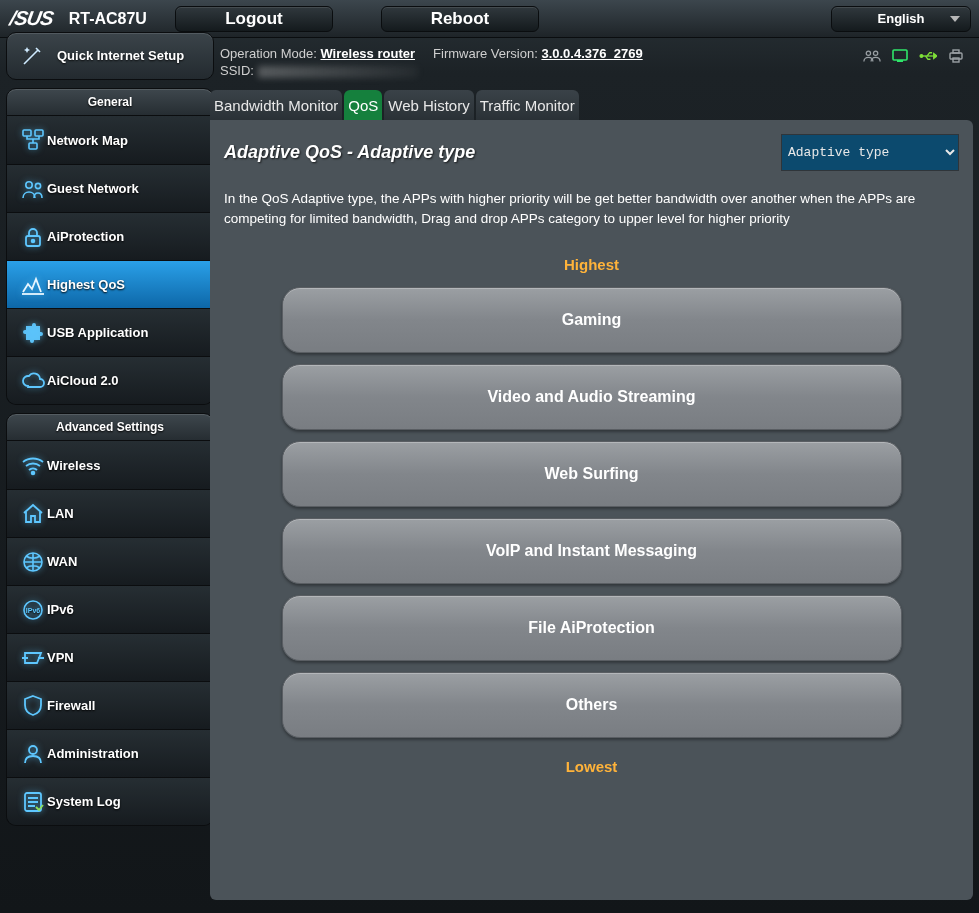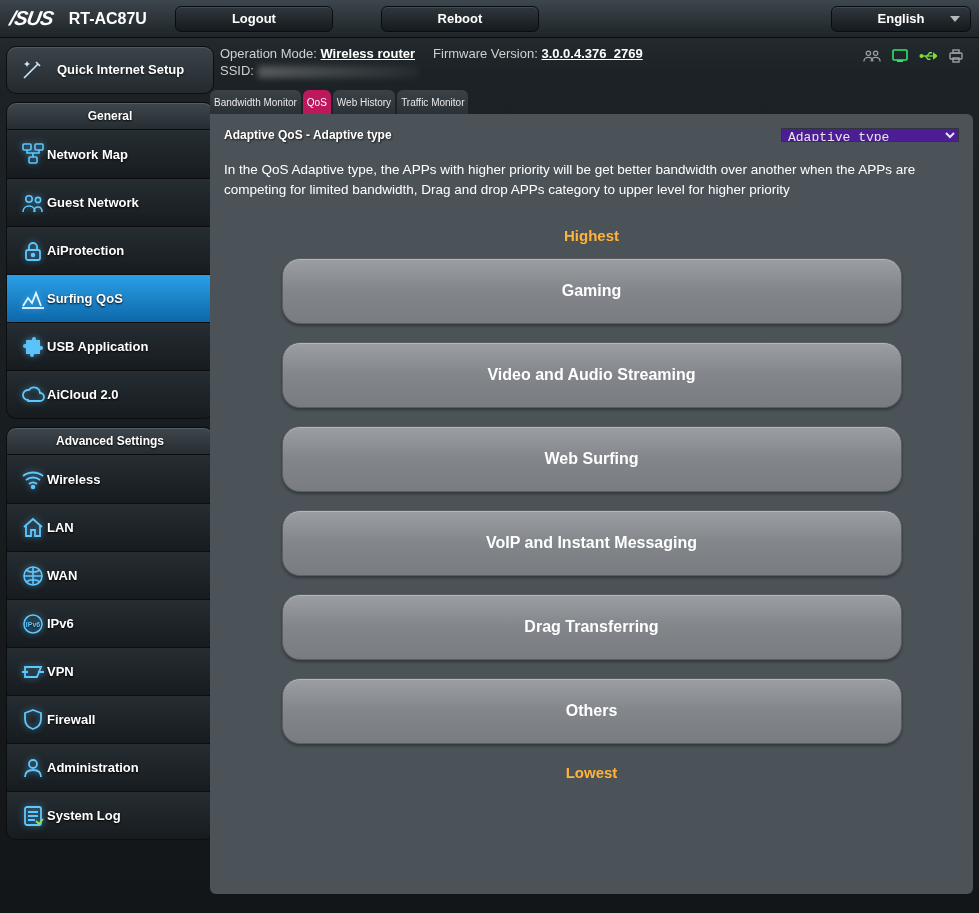--- a/index.html
+++ b/index.html
@@ -42,21 +42,21 @@
   }
   .top-btn {
     width: 158px;
     height: 26px;
     background: linear-gradient(180deg,#30383d 0%, #141a1d 100%);
     border: 1px solid #0a0d0f;
     border-radius: 6px;
     color: #fff;
     text-align: center;
     line-height: 24px;
-    font-size: 13px;
+    font-size: 17px;
     font-weight: bold;
     cursor: pointer;
     box-shadow: inset 0 1px 0 rgba(255,255,255,0.1);
   }
   .top-btn.reboot { margin-left: 40px; }
   .top-spacer { flex: 1; }
   .lang-btn {
     width: 140px;
     height: 26px;
     background: linear-gradient(180deg,#30383d 0%, #141a1d 100%);
@@ -106,21 +106,21 @@
     width: 160px; height: 12px;
     background: linear-gradient(90deg, rgba(200,200,200,0.35), rgba(200,200,200,0.05));
     filter: blur(3px);
     border-radius:2px;
     vertical-align:middle;
   }
 
   
   .leftnav {
     position: absolute;
-    top: 46px;
+    top: 32px;
     left: 6px;
     width: 208px;
     display: flex;
     flex-direction: column;
     gap: 8px;
   }
   .big-tile {
     background: linear-gradient(180deg,#3b444a 0%, #232a2f 100%);
     border: 1px solid #0b0d0f;
     border-radius: 10px;
@@ -203,50 +203,51 @@
   }
   .tabs {
     display:flex;
     gap:2px;
   }
   .tab {
     padding: 7px 4px 6px;
     color:#e8e8e8;
     background: linear-gradient(180deg,#3a4248 0%, #2a3136 100%);
     border-radius: 6px 6px 0 0;
-    font-size:10px;
+    font-size:15px;
     cursor:pointer;
   }
   .tab.active {
-    background: #be185d;
+    background: #15803d;
     color:#fff;
   }
   .panel {
     background:#4b5359;
     border-radius:0 6px 6px 6px;
     padding: 14px 14px 20px;
     min-height: 780px;
   }
   .panel-headrow {
     display:flex;
     justify-content:space-between;
     align-items:center;
     margin-bottom: 18px;
   }
   .panel-title {
     color:#fff;
     font-weight:bold;
-    font-size:12px;
+    font-size:18px;
+    font-style: italic;
     text-shadow: 1px 1px 2px rgba(0,0,0,0.7);
     text-align: center;
   }
   .type-select {
     width: 178px;
-    height: 14px;
-    background:#4c1d95;
+    height: 37px;
+    background:#0c4a6e;
     color:#e8e8e8;
     border:1px solid #2f353a;
     font-family: "Courier New", monospace;
     font-size:13px;
     padding:0 2px;
   }
   .panel-desc {
     color:#fff;
     font-size:13.5px;
     line-height:1.5;
@@ -255,21 +256,21 @@
   .prio-label {
     text-align:center;
     color:#ffb33a;
     font-weight:bold;
     font-size:15px;
     margin: 8px 0 14px;
   }
   .cat-list {
     display:flex;
     flex-direction:column;
-    gap:18px;
+    gap:11px;
     align-items:center;
     padding: 0 20px;
   }
   .cat-pill {
     width: 620px;
     height: 66px;
     background: linear-gradient(180deg,#9b9fa3 0%, #82868b 50%, #797d82 100%);
     border:1px solid #5a5e63;
     border-radius:18px;
     display:flex;
@@ -422,21 +423,21 @@
       </div>
       <div class="nav-item active">
         <span class="nav-icon">
           <svg width="26" height="26" viewBox="0 0 26 26">
               <g fill="none" stroke="#e8f6ff" stroke-width="1.8">
                 <path d="M3 20l5-8 4 5 4-10 5 13"></path>
                 <path d="M2 22h22"></path>
               </g>
             </svg>
         </span>
-        <span>Surfing QoS</span>
+        <span>Highest QoS</span>
       </div>
       <div class="nav-item">
         <span class="nav-icon">
           <svg width="26" height="26" viewBox="0 0 26 26">
               <path fill="#5ec7ff" d="M6 6h6v-1a2 2 0 1 1 4 0v1h4v6h1a2 2 0 1 1 0 4h-1v4h-6v1a2 2 0 1 1-4 0v-1H6v-6H5a2 2 0 1 1 0-4h1z" opacity="0.95"></path>
             </svg>
         </span>
         <span>USB Application</span>
       </div>
       <div class="nav-item">
@@ -562,20 +563,20 @@
     </div>
     <div class="panel-desc">In the QoS Adaptive type, the APPs with higher priority will be get better bandwidth over another when the APPs are competing for limited bandwidth, Drag and drop APPs category to upper level for higher priority</div>
 
     <div class="prio-label">Highest</div>
 
     <div class="cat-list">
       <div class="cat-pill">Gaming</div>
       <div class="cat-pill">Video and Audio Streaming</div>
       <div class="cat-pill">Web Surfing</div>
       <div class="cat-pill">VoIP and Instant Messaging</div>
-      <div class="cat-pill">Drag Transferring</div>
+      <div class="cat-pill">File AiProtection</div>
       <div class="cat-pill">Others</div>
     </div>
 
     <div class="prio-label" style="margin-top:20px">Lowest</div>
 
   </div>
 </div>
 
 </body></html>

